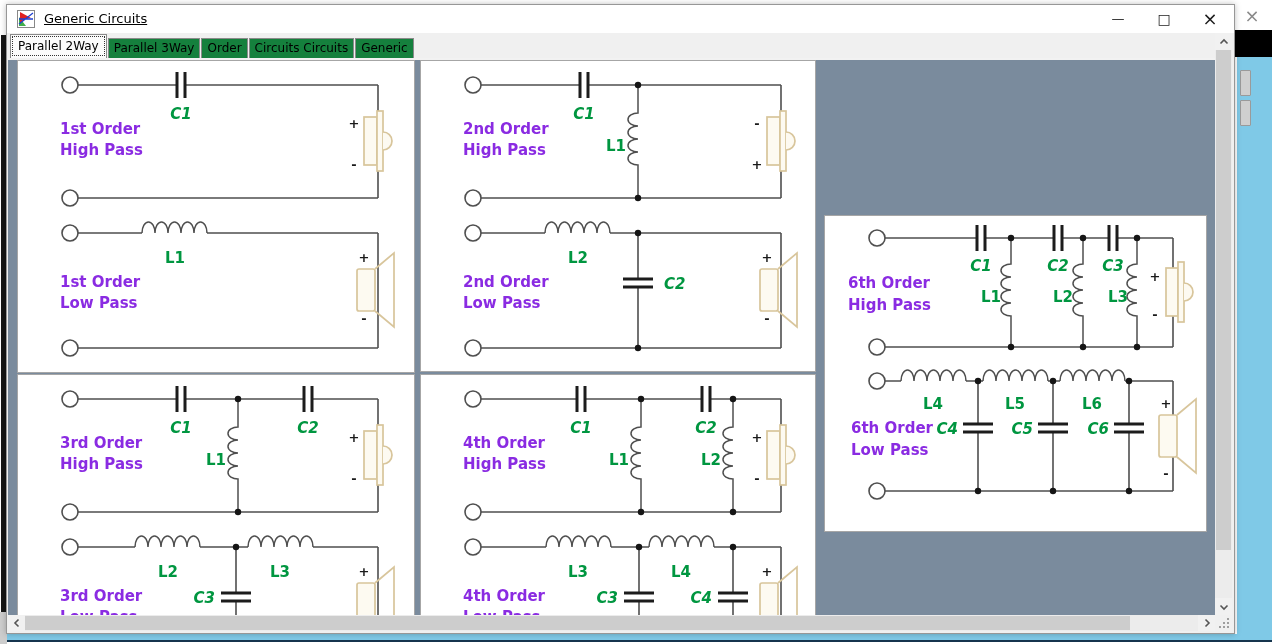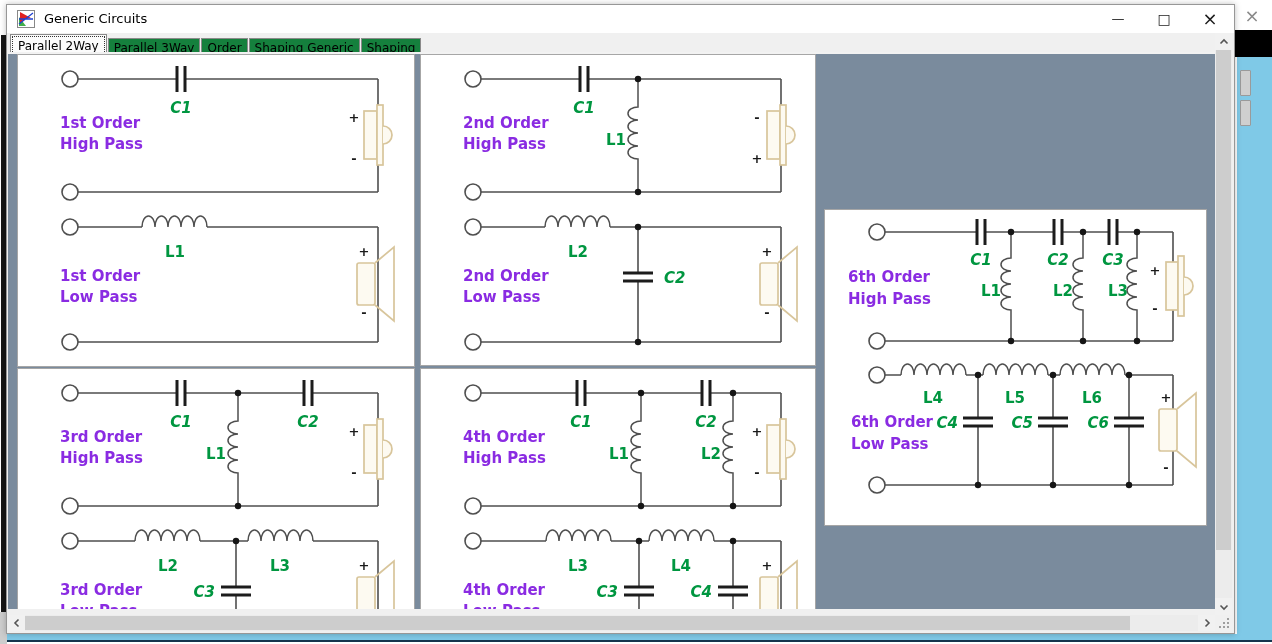--- a/index.html
+++ b/index.html
@@ -6,21 +6,21 @@
   .screen{position:relative;width:1272px;height:644px;overflow:hidden;background:#fff;
           font-family:"DejaVu Sans",sans-serif;-webkit-font-smoothing:antialiased;}
   .abs{position:absolute;box-sizing:border-box;}
   
   .back-x{font-size:18px;color:#8a8a8a;line-height:24px;text-align:center;}
   .back-blue{background:#7fc9e7;border-left:2px solid #fff;}
   .back-btn{background:#cfcfcf;border:1px solid #9a9a9a;border-radius:1px;}
   
   .window{background:#f0f0f0;border:1px solid #979797;box-shadow:0 0 6px rgba(0,0,0,.25);}
   .titlebar{background:#fff;}
-  .apptitle{font-size:13px;color:#000;line-height:28px;}
+  .apptitle{font-size:13px;color:#000;line-height:28px;text-decoration:underline;}
   .winbtn{background:#fff;color:#1a1a1a;text-align:center;line-height:28px;cursor:default;}
   
   .tabstrip{background:#f0f0f0;display:flex;align-items:flex-end;padding-left:2px;}
   .tab{border:1px solid #8a8a8a;border-bottom:none;background:#15803d;font-size:12px;color:#000;
        padding:2px 5px 3px 5px;margin-right:1px;white-space:nowrap;}
   .tab.selected{background:#fbfbfb;padding:4px 7px 5px 7px;outline:1px dotted #333;outline-offset:-3px;}
   
   .content{background:#7a8b9d;border-top:2px solid #f2f2f2;overflow:hidden;}
   .panel{background:#fff;border:1px solid #a6a6a6;overflow:hidden;}
   .ckt{position:absolute;left:0;overflow:visible;}
@@ -70,25 +70,25 @@
   </svg>
   <div class="abs apptitle" style="left:44px;top:5px;height:28px;">Generic Circuits</div>
   <div class="abs winbtn" style="left:1095px;top:5px;width:46px;height:28px;font-size:13px;">—</div>
   <div class="abs winbtn" style="left:1141px;top:5px;width:46px;height:28px;font-size:14px;">□</div>
   <div class="abs winbtn" style="left:1187px;top:5px;width:46px;height:28px;font-size:18px;">×</div>
 
   <div class="abs tabstrip" style="left:8px;top:33px;width:1207px;height:25px;">
     <div class="tab selected">Parallel 2Way</div>
     <div class="tab">Parallel 3Way</div>
     <div class="tab">Order</div>
-    <div class="tab">Shaping Generic</div>
-    <div class="tab">Shaping</div>
-  </div>
-
-  <div class="abs content" style="left:8px;top:52px;width:1207px;height:557px;">
+    <div class="tab">Circuits Circuits</div>
+    <div class="tab">Generic</div>
+  </div>
+
+  <div class="abs content" style="left:8px;top:58px;width:1207px;height:557px;">
 
     <div class="abs panel" style="left:9px;top:0;width:398px;height:313px;">
       <svg class="ckt" style="top:0;" width="398" height="156" viewBox="0 0 398 156">
         <path class="w" d="M60 24 H159 M167 24 H360 M360 24 V137 M60 137 H360"></path>
         <circle class="tm" cx="52" cy="24" r="8"></circle>
         <circle class="tm" cx="52" cy="137" r="8"></circle>
         <path class="cp" d="M159 11 V37 M167 11 V37"></path>
         <text class="cl mid" x="163" y="58">C1</text>
         <g>
           <rect class="sp" x="346" y="56" width="13" height="48"></rect>

